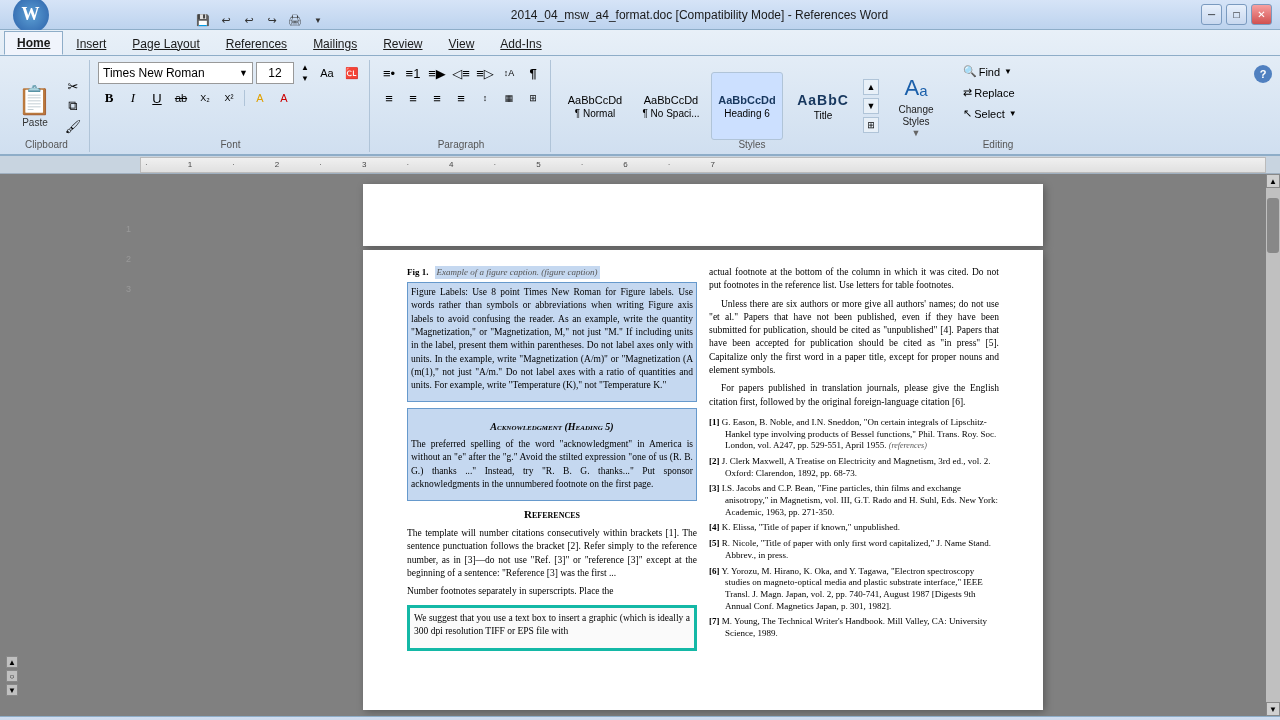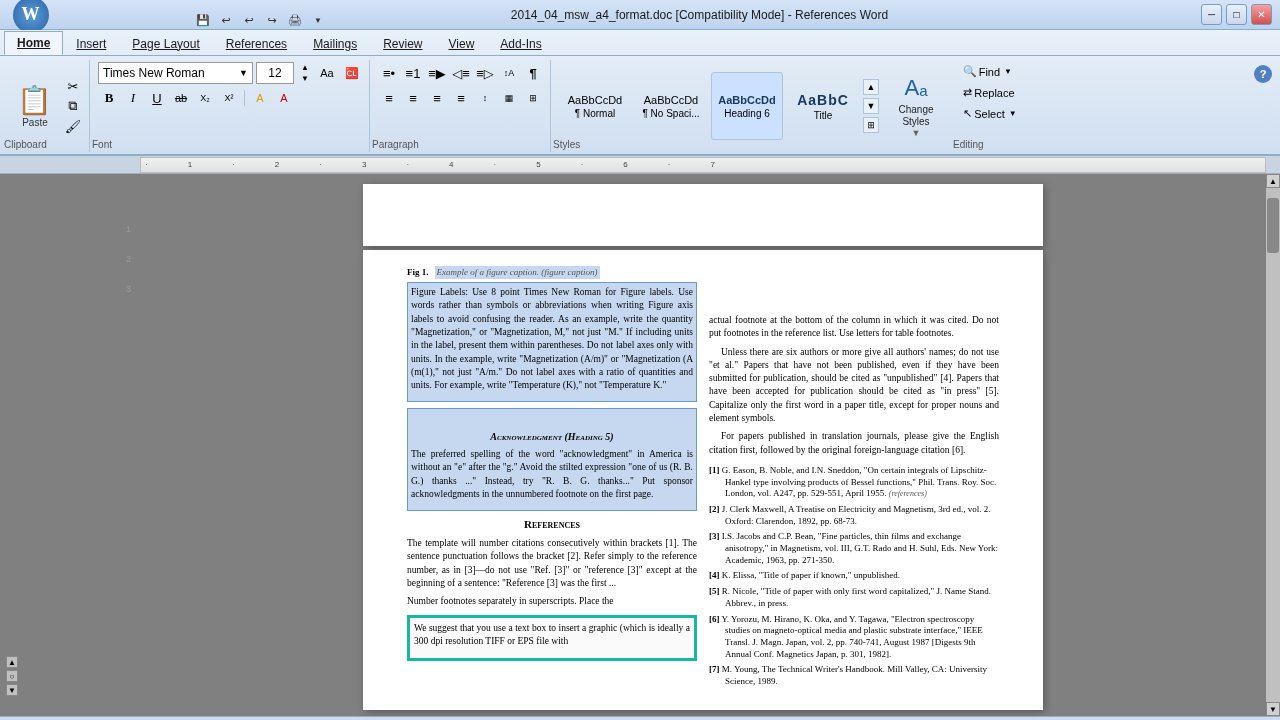--- a/index.html
+++ b/index.html
@@ -54,20 +54,21 @@
       display: flex;
       flex-direction: column;
       align-items: stretch;
       border-right: 1px solid #b0c4d8;
       padding: 2px 6px;
       min-width: 50px;
       position: relative;
     }
     .ribbon-group-label {
       font-size: 10px;
+      text-align: center;
       color: #555;
       position: absolute;
       bottom: 2px;
       left: 0; right: 0;
     }
     .ribbon-group-content { display: flex; align-items: flex-start; gap: 3px; flex: 1; }
 
     
     #clipboard-group .ribbon-group-content { flex-direction: row; align-items: center; }
     .paste-btn {
@@ -154,21 +155,21 @@
       background: white;
       box-shadow: 2px 2px 8px rgba(0,0,0,0.3);
     }
 
     
     .doc-columns { display: flex; gap: 12px; }
     .doc-col { flex: 1; font-size: 9.5px; line-height: 1.45; font-family: 'Times New Roman', serif; }
     .doc-col p { margin-bottom: 6px; text-align: justify; }
     .fig-caption-italic { font-style: italic; color: #555; }
     .selected-block { background: #c5d8f0; border: 1px solid #6699cc; padding: 2px; }
-    .section-heading { text-align: center; font-variant: small-caps; font-weight: bold; font-size: 10px; margin: 18px 0 4px; }
+    .section-heading { text-align: center; font-variant: small-caps; font-weight: bold; font-size: 10px; margin: 8px 0 4px; }
     .references-heading { text-align: center; font-variant: small-caps; font-weight: bold; font-size: 11px; margin: 8px 0 4px; }
     .ref-item { font-size: 9px; margin-bottom: 3px; padding-left: 16px; text-indent: -16px; }
     .text-box-outline { border: 1px solid #999; padding: 4px; margin-top: 6px; font-size: 9px; background: #fafafa; }
 
     
     #status-bar {
       height: 22px;
       background: linear-gradient(to bottom, #d0ddf0, #b8ccdf);
       border-top: 1px solid #8eadc8;
       display: flex;
@@ -425,21 +426,21 @@
               <p style="font-family: 'Times New Roman', serif; font-size:9.5px; text-align:justify; line-height:1.4; margin-bottom:5px;">The template will number citations consecutively within brackets [1]. The sentence punctuation follows the bracket [2]. Refer simply to the reference number, as in [3]—do not use "Ref. [3]" or "reference [3]" except at the beginning of a sentence: "Reference [3] was the first ...</p>
 
               <p style="font-family: 'Times New Roman', serif; font-size:9.5px; text-align:justify; line-height:1.4; margin-bottom:5px;">Number footnotes separately in superscripts. Place the</p>
 
               <div class="text-box-outline" style="border:3px solid #14b8a6; padding:4px; background:#fafafa;">
                 <p style="font-family: 'Times New Roman', serif; font-size:9.5px; text-align:justify; line-height:1.4;">We suggest that you use a text box to insert a graphic (which is ideally a 300 dpi resolution TIFF or EPS file with</p>
               </div>
             </div>
 
             <div class="doc-col">
-              <p style="font-family: 'Times New Roman', serif; font-size:9.5px; text-align:justify; line-height:1.4; margin-bottom:5px;margin-top:48px;">actual footnote at the bottom of the column in which it was cited. Do not put footnotes in the reference list. Use letters for table footnotes.</p>
+              <p style="font-family: 'Times New Roman', serif; font-size:9.5px; text-align:justify; line-height:1.4; margin-bottom:5px;">actual footnote at the bottom of the column in which it was cited. Do not put footnotes in the reference list. Use letters for table footnotes.</p>
               <p style="font-family: 'Times New Roman', serif; font-size:9.5px; text-align:justify; line-height:1.4; margin-bottom:5px; text-indent:12px;">Unless there are six authors or more give all authors' names; do not use "et al." Papers that have not been published, even if they have been submitted for publication, should be cited as "unpublished" [4]. Papers that have been accepted for publication should be cited as "in press" [5]. Capitalize only the first word in a paper title, except for proper nouns and element symbols.</p>
               <p style="font-family: 'Times New Roman', serif; font-size:9.5px; text-align:justify; line-height:1.4; margin-bottom:8px; text-indent:12px;">For papers published in translation journals, please give the English citation first, followed by the original foreign-language citation [6].</p>
 
               <div>
                 <div class="ref-item" style="font-family: 'Times New Roman', serif; font-size:9px; margin-bottom:4px; padding-left:16px; text-indent:-16px; line-height:1.3;">
                   <span style="font-weight:bold;">[1]</span>
                   <span> G. Eason, B. Noble, and I.N. Sneddon, "On certain integrals of Lipschitz-Hankel type involving products of Bessel functions," Phil. Trans. Roy. Soc. London, vol. A247, pp. 529-551, April 1955. </span>
                   <span style="font-size:8px; color:#555; font-style:italic;">(references)</span>
                 </div>
                 <div class="ref-item" style="font-family: 'Times New Roman', serif; font-size:9px; margin-bottom:4px; padding-left:16px; text-indent:-16px; line-height:1.3;">

